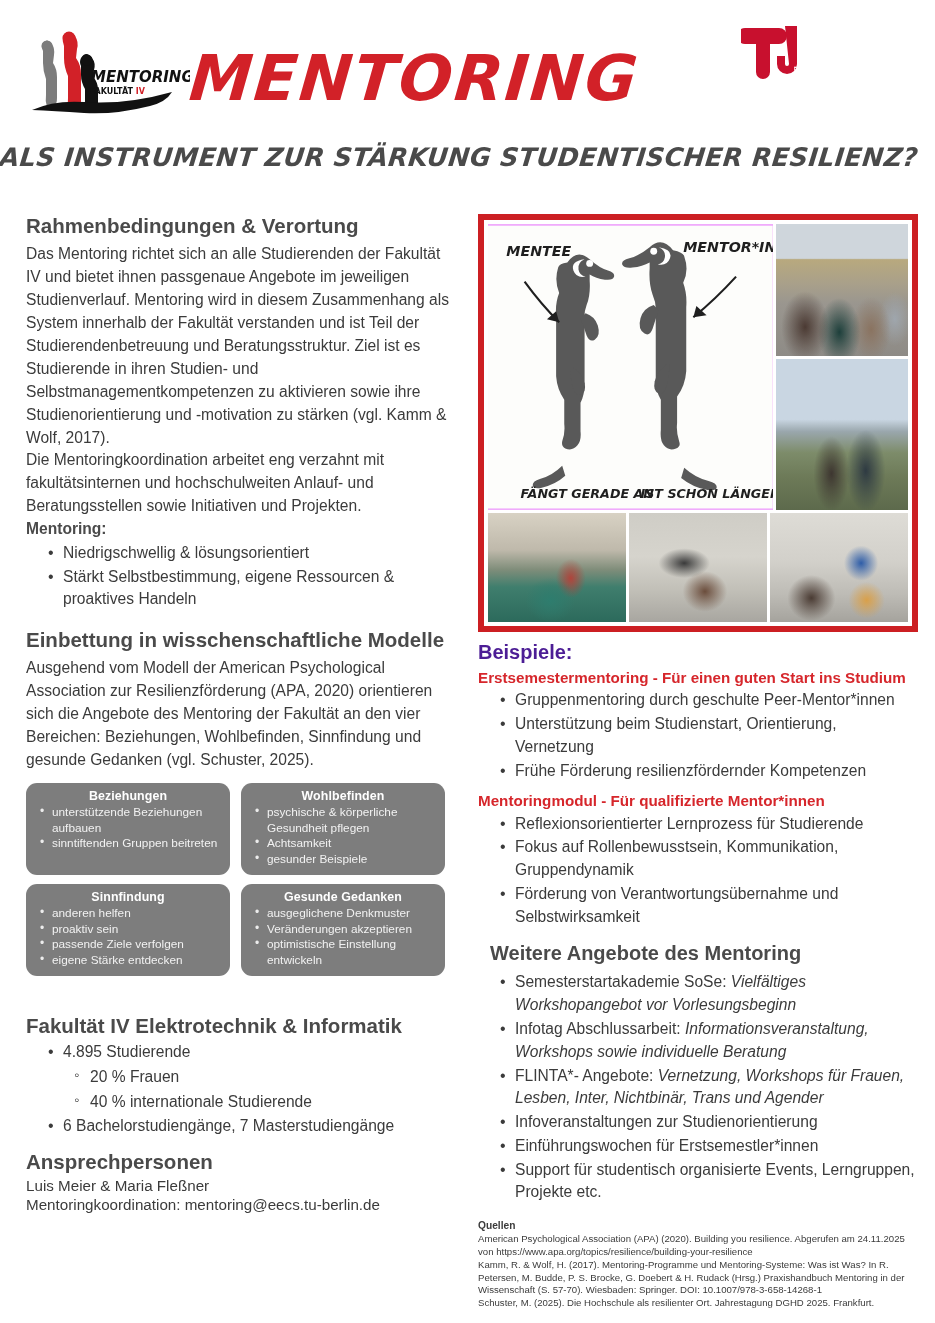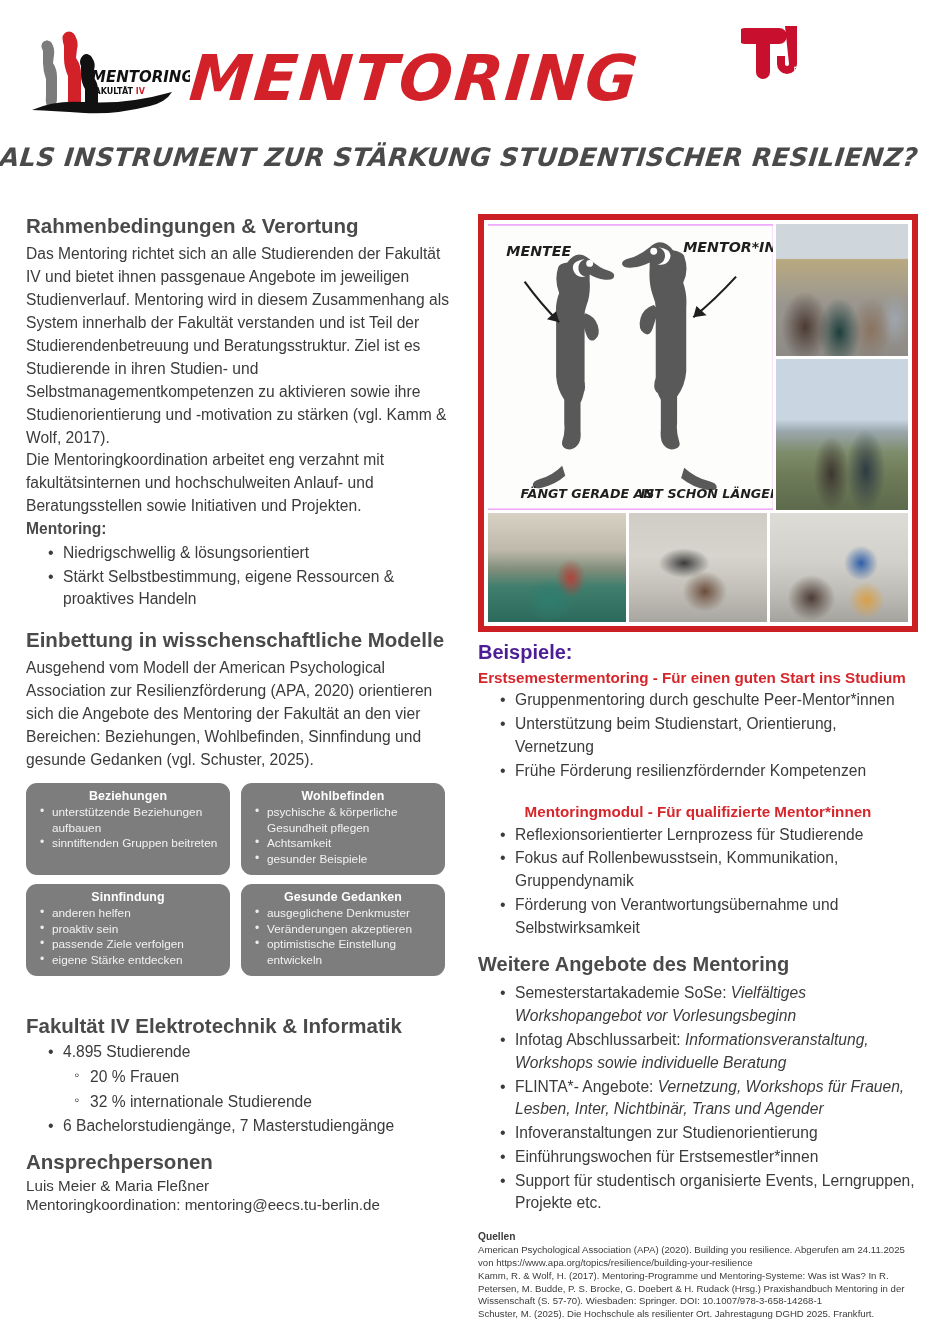--- a/index.html
+++ b/index.html
@@ -140,22 +140,22 @@
   }
 
   .mk-label {
     font-family: "DejaVu Sans", sans-serif;
     font-weight: 700; font-style: italic; fill: #1f1f1f;
   }
 
   
   h2.beispiele { font-size: 20px; font-weight: 700; color: #4c1d95; margin: 9px 0 3px 0; }
   .redhead { color: #d6262b; font-weight: 700; font-size: 15.2px; line-height: 1.4; margin-top: 2px; }
-  .redhead.second { margin-top: 19px; text-align: center; }
-  h2.weitere { font-size: 20px; font-weight: 700; color: #4a4a4a; margin: 14px 0 6px 0; }
+  .redhead.second { margin-top: 8px; }
+  h2.weitere { font-size: 20px; font-weight: 700; color: #4a4a4a; margin: 14px 0 6px 12px; }
 
   
   .quellen { margin-top: 16px; }
   .quellen-title { font-weight: 700; font-size: 10.2px; color: #3b3b3b; margin-bottom: 2px; }
   .quellen p { font-size: 9.6px; line-height: 1.34; color: #3b3b3b; }
 
   
   .contact-line { font-size: 15.2px; line-height: 1.25; color: #3b3b3b; }
   h2.fak { font-size: 20.5px; font-weight: 700; color: #4a4a4a; margin-bottom: 3px; }
   h2.ansp { font-size: 20.5px; font-weight: 700; color: #4a4a4a; margin: 12px 0 2px 0; }
@@ -256,21 +256,21 @@
             <li>optimistische Einstellung entwickeln</li>
           </ul>
         </div>
       </div>
 
       <h2 class="fak" style="margin-top:38px">Fakultät IV Elektrotechnik &amp; Informatik</h2>
       <ul class="bul">
         <li class="body">4.895 Studierende</li>
         <ul class="sub">
           <li>20 % Frauen</li>
-          <li>32 % internationale Studierende</li>
+          <li>40 % internationale Studierende</li>
         </ul>
         <li class="body" style="margin-top:2px">6 Bachelorstudiengänge, 7 Masterstudiengänge</li>
       </ul>
 
       <h2 class="ansp">Ansprechpersonen</h2>
       <div class="contact-line">Luis Meier &amp; Maria Fleßner</div>
       <div class="contact-line">Mentoringkoordination: mentoring@eecs.tu-berlin.de</div>
     </div>
 
     <div class="col-right">

